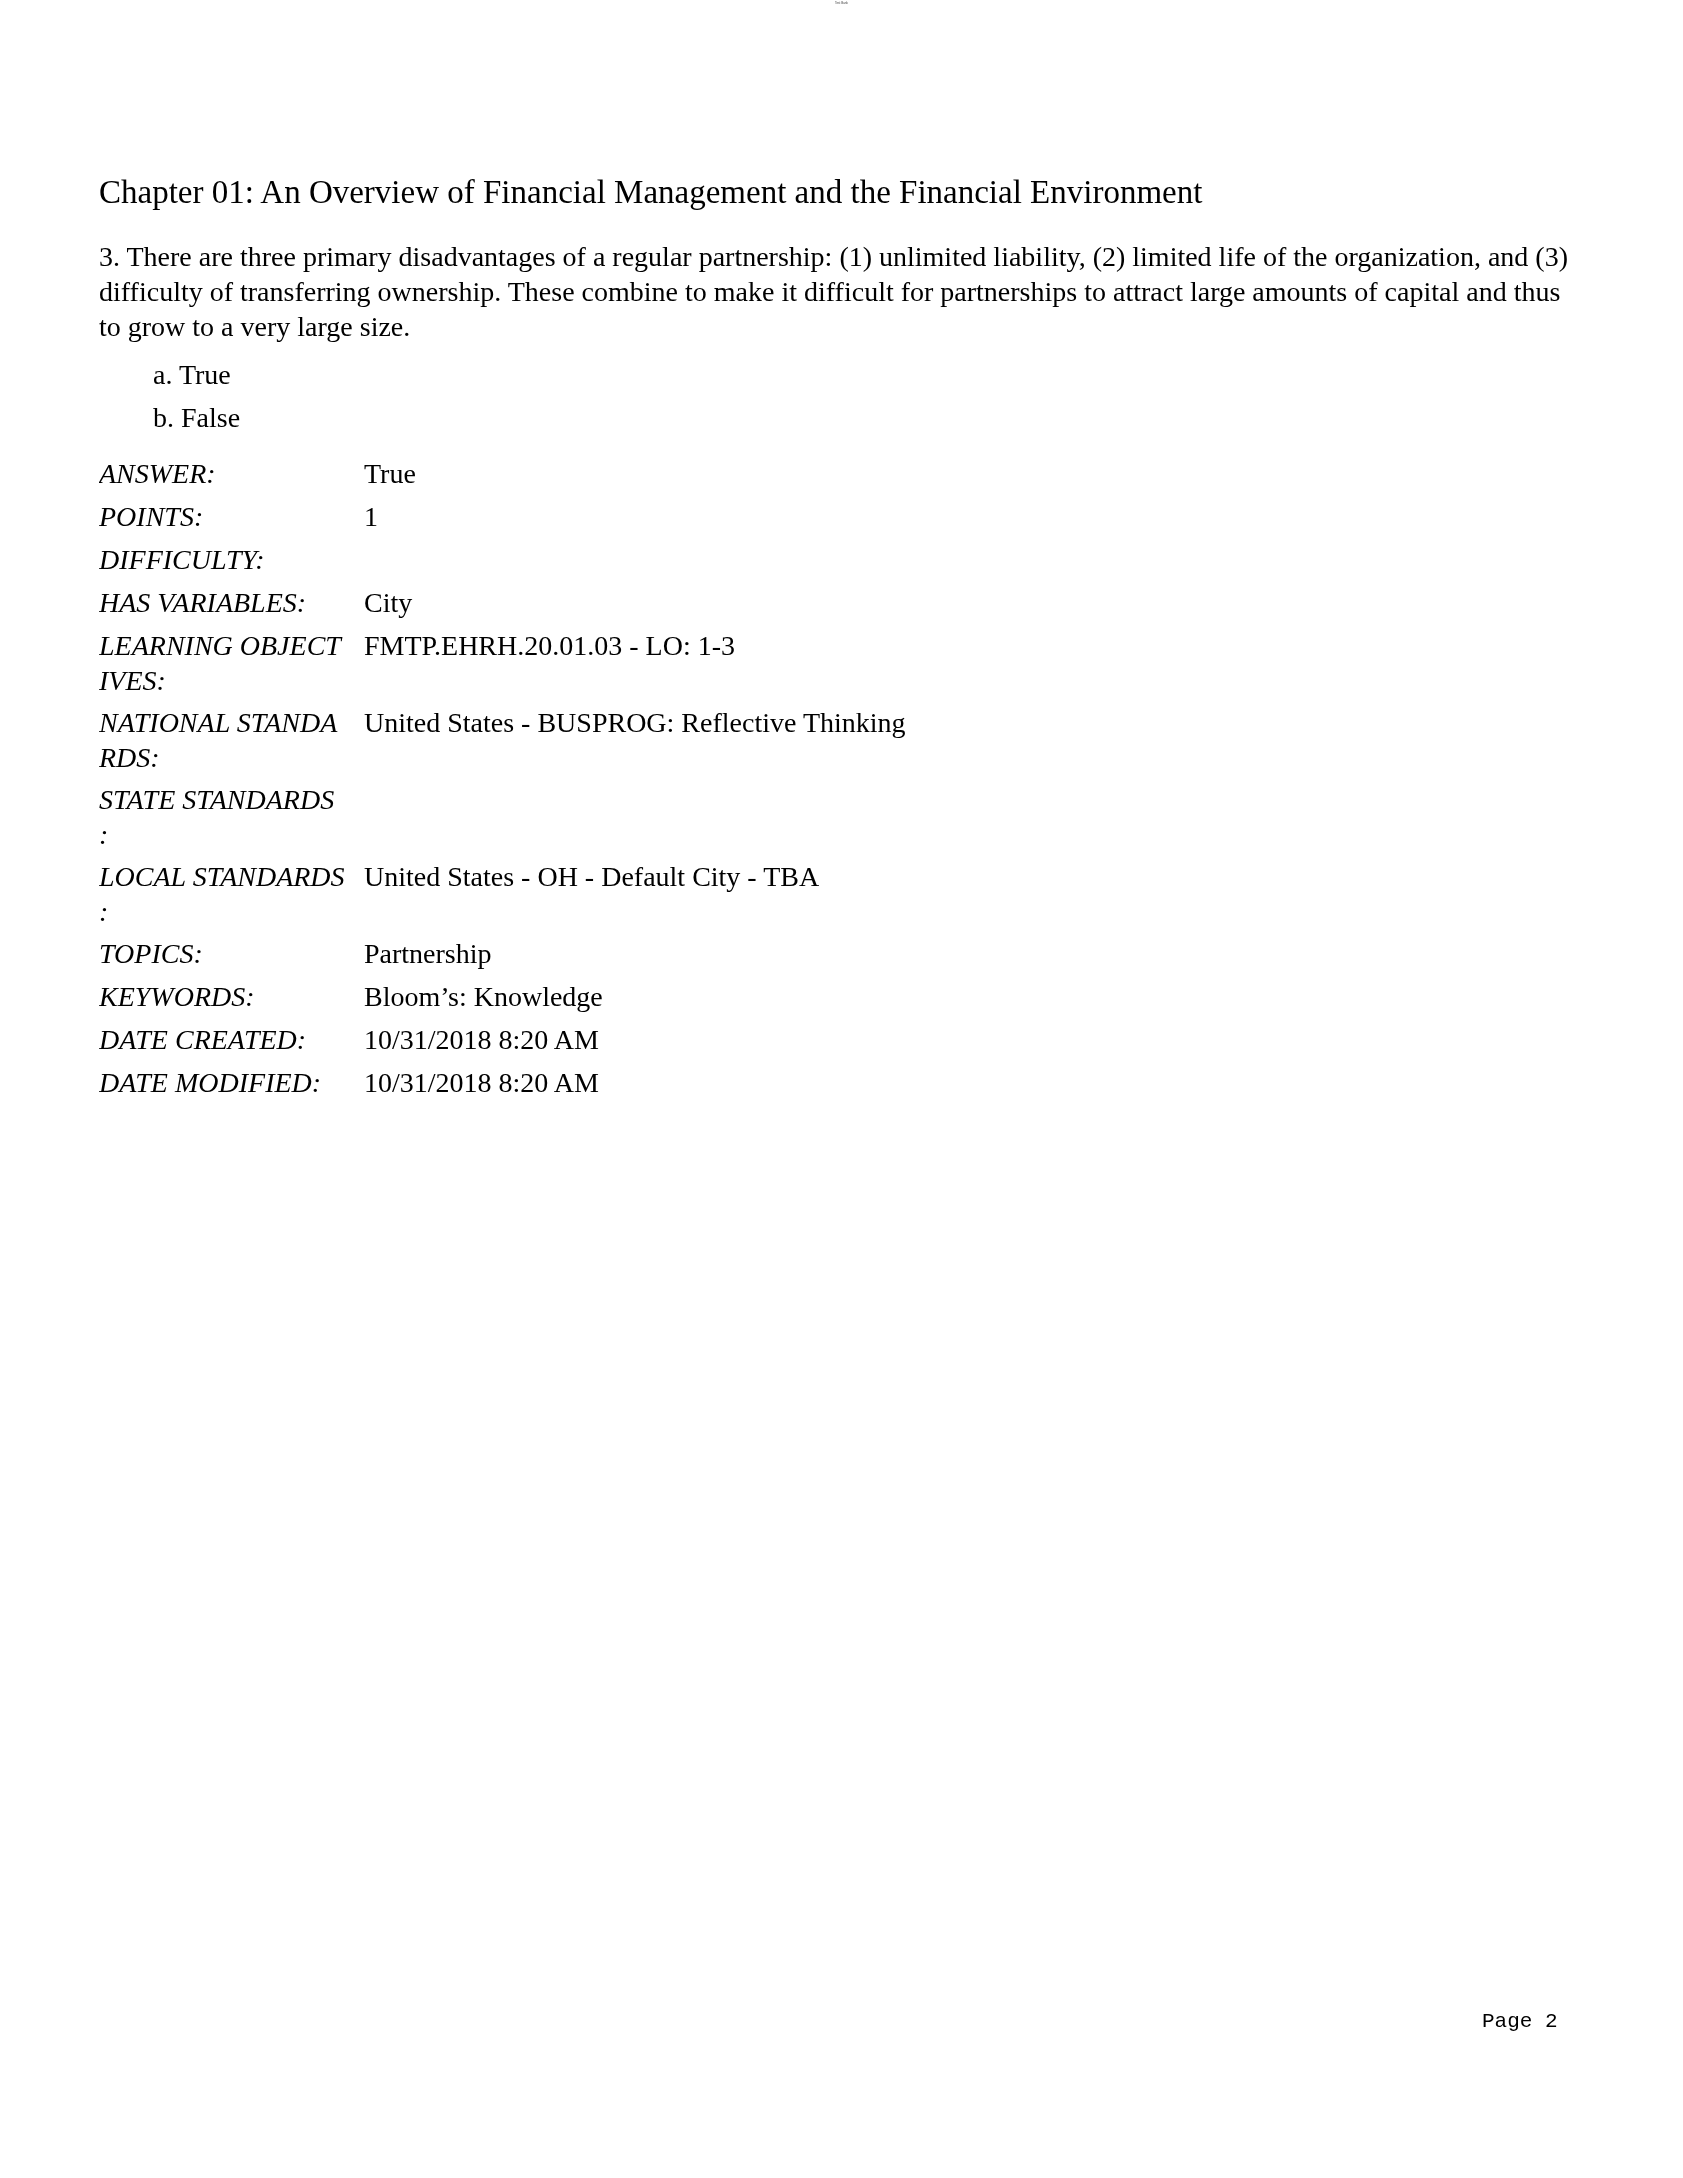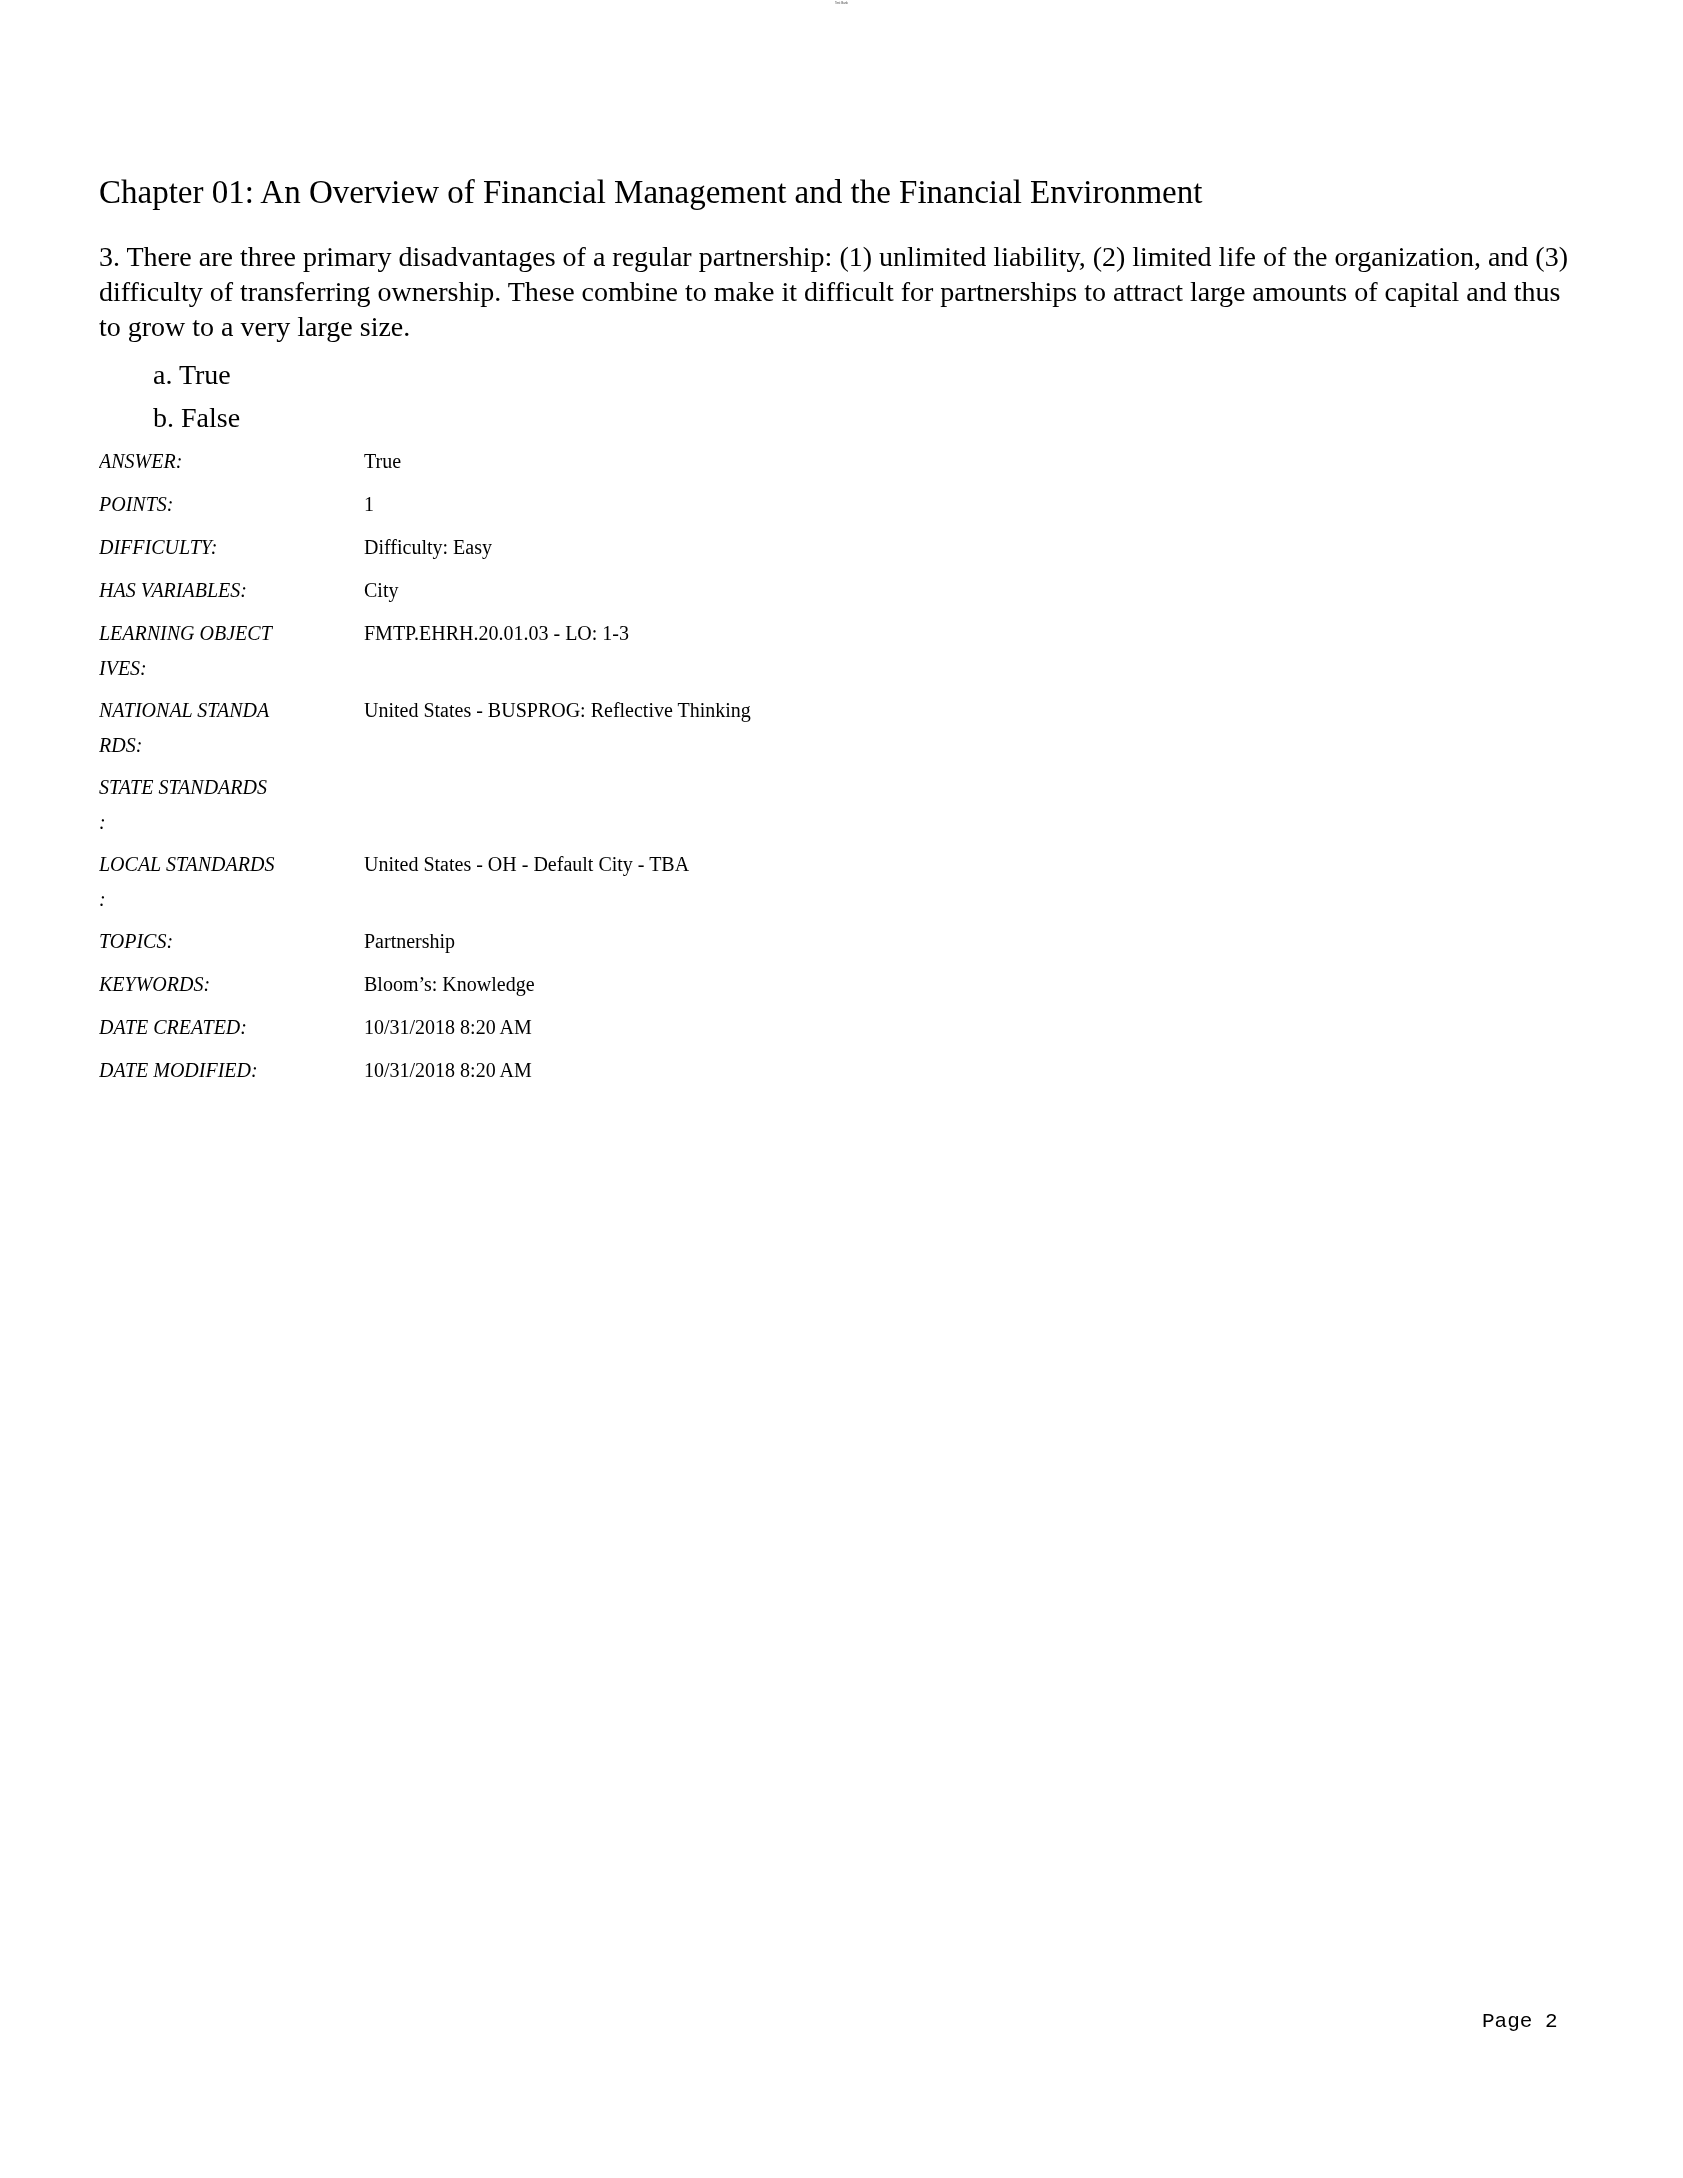--- a/index.html
+++ b/index.html
@@ -4,21 +4,21 @@
 <style>
   html, body { margin:0; padding:0; background:#ffffff; }
   body { width:1683px; height:2178px; position:relative; overflow:hidden;
          font-family:"Liberation Serif", "DejaVu Serif", serif; color:#000; }
   .tiny-header { position:absolute; top:1px; left:782px; width:119px; text-align:center;
          font-family:"Liberation Sans", sans-serif; font-size:3px; color:#444; }
   .title { position:absolute; left:99px; top:172px; font-size:33px; line-height:40px; white-space:nowrap; }
   .question { position:absolute; left:99px; top:239px; width:1485px; font-size:28px; line-height:35px; }
   .options { position:absolute; left:153px; top:345px; font-size:28px;margin-top:8px; }
   .option { height:43px; line-height:43px; white-space:nowrap; }
-  .meta { position:absolute; left:99px; top:440px; width:1505px; font-size:20px; }
+  .meta { position:absolute; left:99px; top:452px; width:1505px; font-size:28px; }
   .row { display:flex; line-height:35px; }
   .row .label { width:265px; flex:0 0 265px; font-style:italic; white-space:pre-line; overflow:hidden; }
   .row .value { flex:1; }
   .row.single { height:43px; line-height:43px; }
   .row.double { height:77px; padding-top:4px; box-sizing:border-box; }
   .page-num { position:absolute; left:1482px; top:2010px; font-family:Liberation Mono, monospace; font-size:21px; }
 </style>
 </head>
 <body>
 
@@ -37,21 +37,20 @@
   <div class="row single">
     <div class="label">ANSWER:</div>
     <div class="value">True</div>
   </div>
   <div class="row single">
     <div class="label">POINTS:</div>
     <div class="value">1</div>
   </div>
   <div class="row single">
     <div class="label">DIFFICULTY:</div>
-    <div class="value">Difficulty: Easy</div>
   </div>
   <div class="row single">
     <div class="label">HAS VARIABLES:</div>
     <div class="value">City</div>
   </div>
   <div class="row double">
     <div class="label">LEARNING OBJECT
 IVES:</div>
     <div class="value">FMTP.EHRH.20.01.03 - LO: 1-3</div>
   </div>

